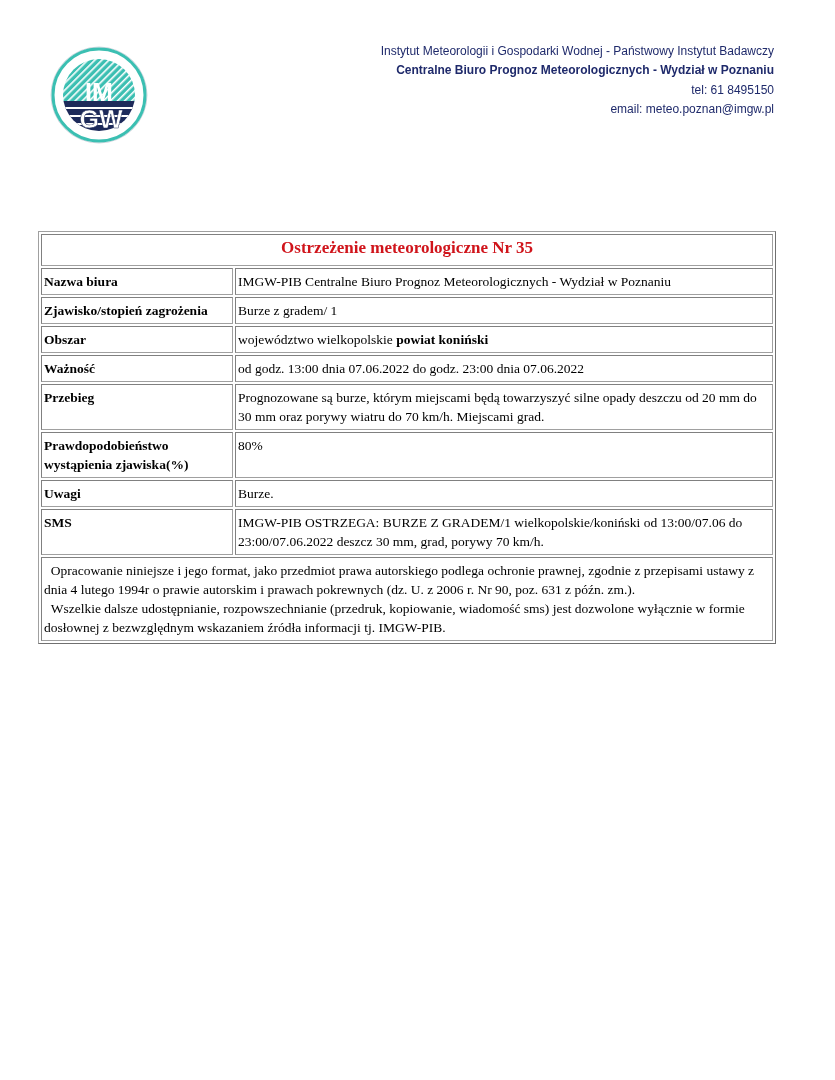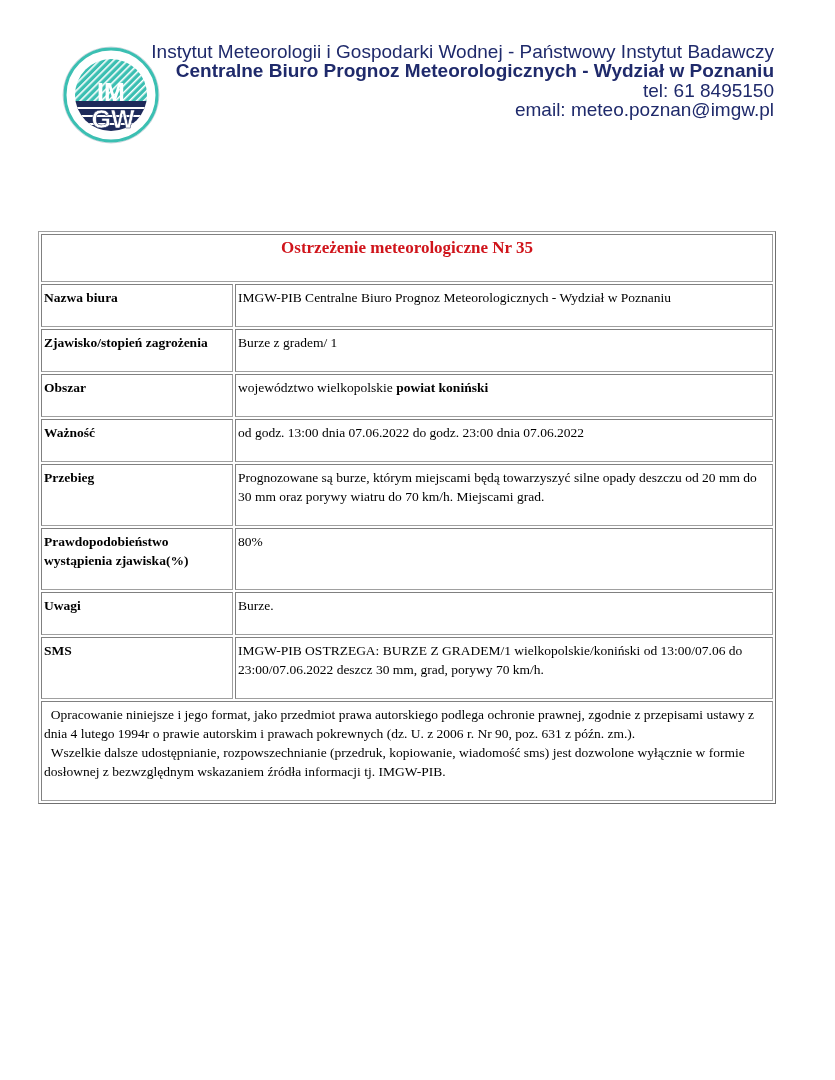--- a/index.html
+++ b/index.html
@@ -1,37 +1,37 @@
 <!DOCTYPE html>
 <html><head>
   <meta charset="utf-8">
   <style>
     html, body { margin: 0; padding: 0; background: #ffffff; }
     body { width: 835px; height: 1080px; position: relative; overflow: hidden; }
     .page { position: absolute; left: 0; top: 0; width: 835px; height: 1080px; }
 
-    .logo { position: absolute; left: 50px; top: 45px; width: 122px; height: 100px; }
+    .logo { position: absolute; left: 38px; top: 45px; width: 122px; height: 100px; }
 
     .header {
       position: absolute; right: 61px; top: 42px; text-align: right;
-      font-family: "Liberation Sans", sans-serif; font-size: 19px; color: #1f2a6b;
+      font-family: "Liberation Sans", sans-serif; font-size: 12px; color: #1f2a6b;
       line-height: 19.3px;
     }
     .header .line { white-space: nowrap; }
     .header .bold { font-weight: bold; }
 
     table.warn {
       position: absolute; left: 38px; top: 231px; width: 738px;
       border-collapse: separate; border-spacing: 2px;
       border: 1px solid #a0a0a0; border-right-color: #707070; border-bottom-color: #707070;
       font-family: "Liberation Serif", serif; font-size: 13.5px; color: #000;
     }
     table.warn td {
       border: 1px solid #a0a0a0; border-top-color: #808080; border-left-color: #808080;
-      padding: 3px 2px 19px 2px; vertical-align: top; line-height: 19px;
+      padding: 3px 2px 3px 2px; vertical-align: top; line-height: 19px;
     }
     td.title {
       text-align: center; color: #d0141b; font-weight: bold; font-size: 17px;
       height: 24px; padding-top: 4px;
     }
     td.label { font-weight: bold; width: 186px; }
     td.footer { padding: 1px 3px 4px 3px; line-height: 19px; margin-left: 28px; }
     .r-short td { height: 19px; }
     .r-tall td { height: 38px; }
   </style>

